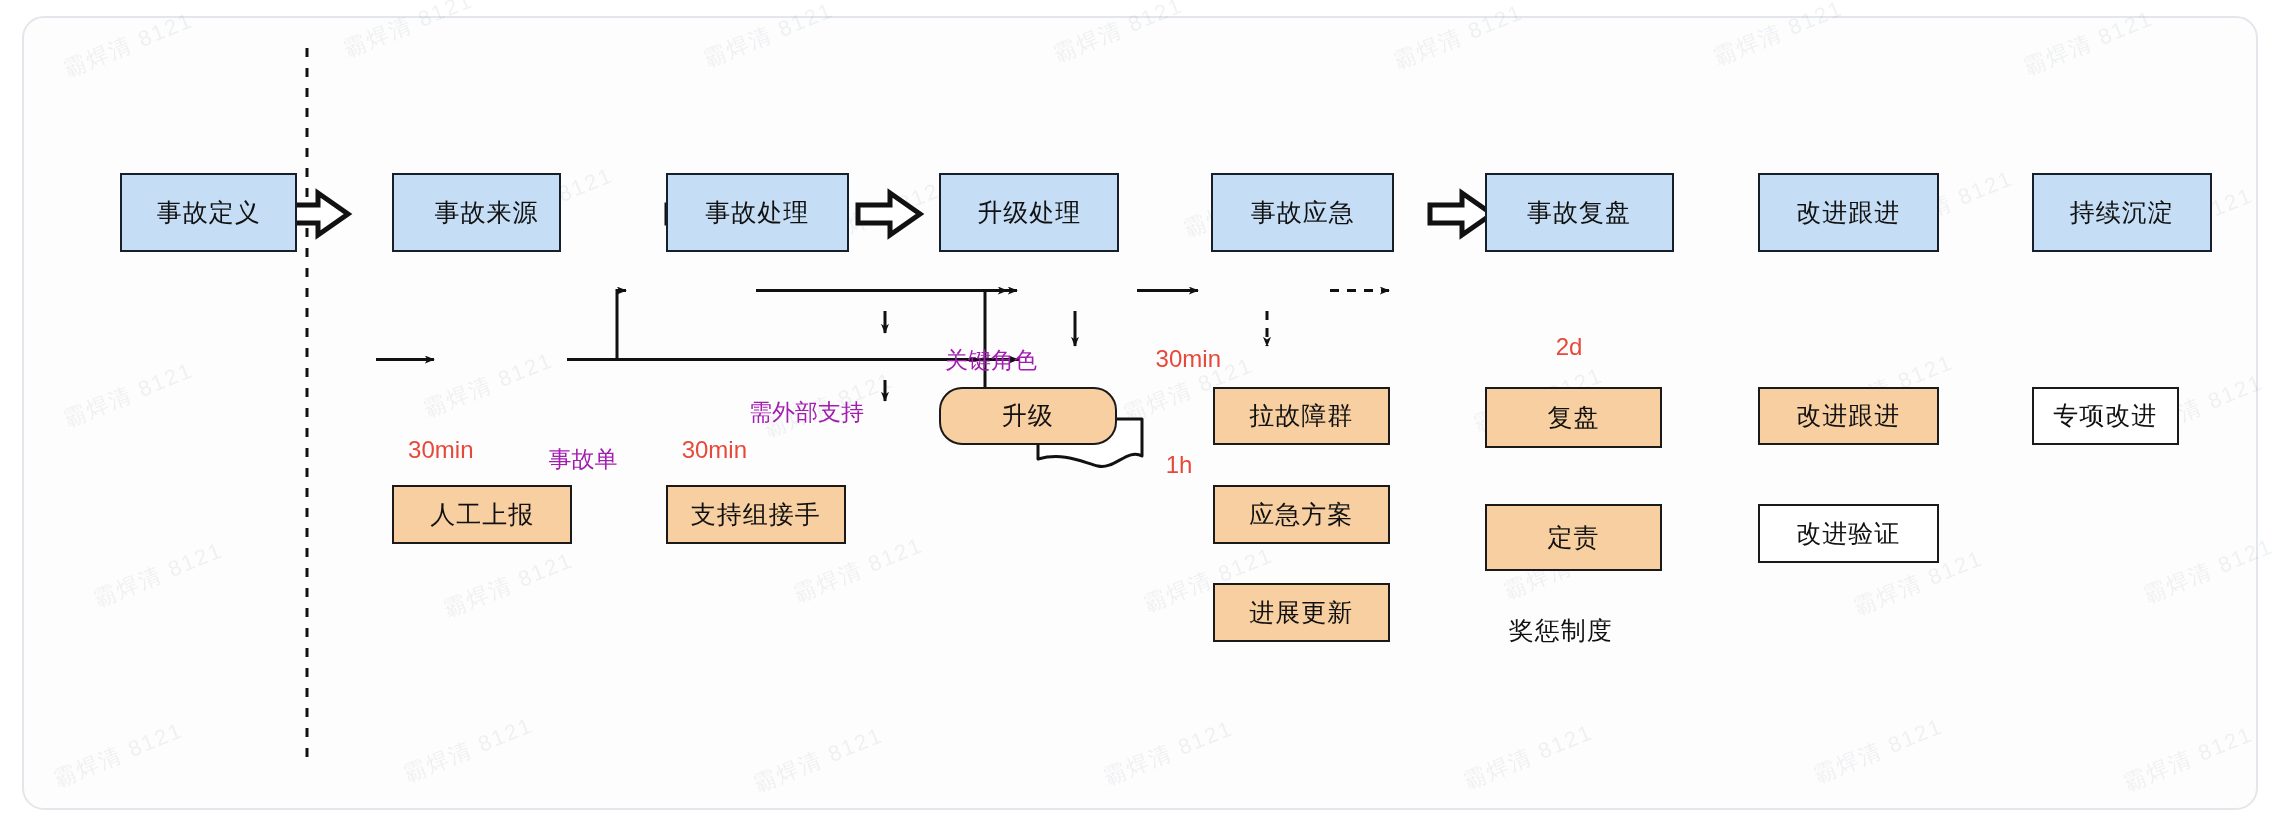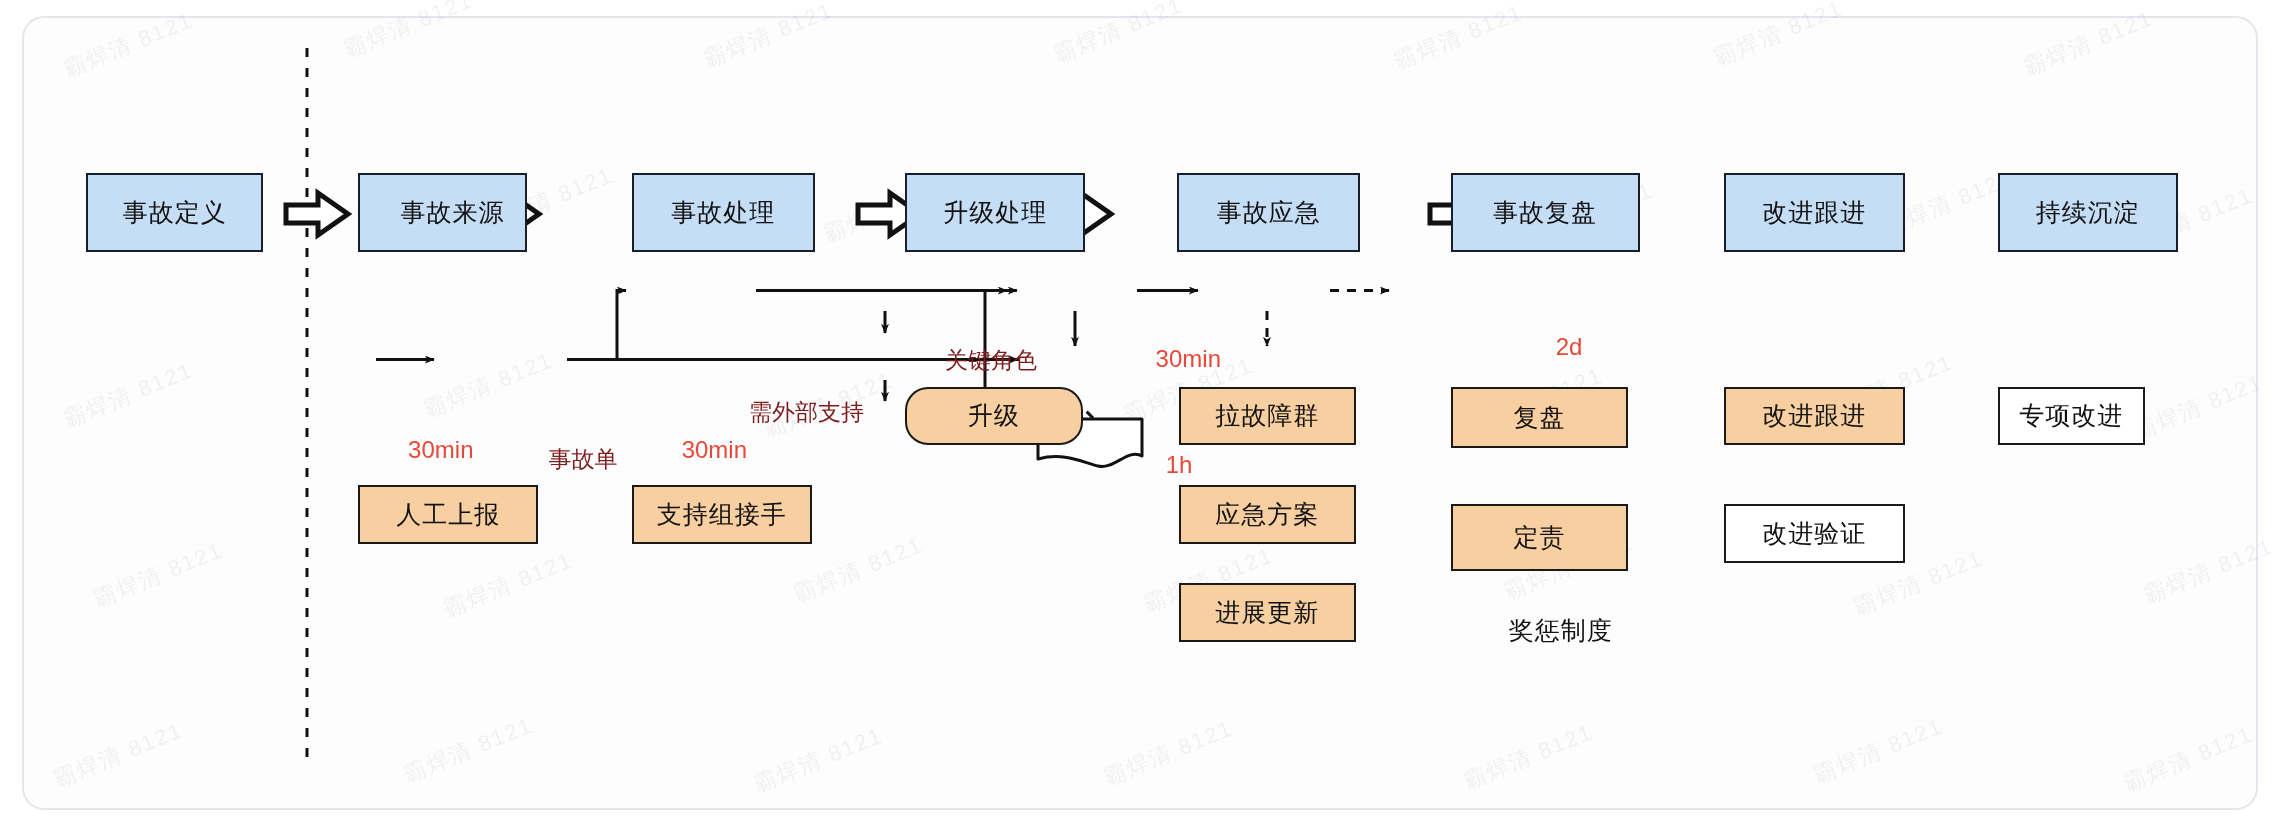--- a/index.html
+++ b/index.html
@@ -41,20 +41,21 @@
     box-sizing: border-box;
     display: flex;
     align-items: center;
     justify-content: center;
     border: 2px solid #b91c1c;
     font-size: 25px;
     color: #111111;
     letter-spacing: 1px;
     line-height: 1;
     white-space: nowrap;
+    margin-left: 34px;
   }
   .node.blue {
     background: #c5ddf5;
     border-color: #17202a;
   }
   .node.orange {
     background: #f8cfa0;
     border-color: #1a1a1a;
   }
   .node.white {
@@ -69,21 +70,21 @@
     justify-content: center;
     padding-top: 14px;
     font-size: 25px;
     color: #111111;
     letter-spacing: 1px;
     white-space: nowrap;
   }
   .lbl {
     position: absolute;
     font-size: 23px;
-    color: #7f1d1d;
+    color: #a21caf;
     white-space: nowrap;
     line-height: 1;
   }
   .lbl.time {
     color: #e8483a;
     font-size: 24px;
   }
   .wm {
     position: absolute;
     font-size: 22px;

